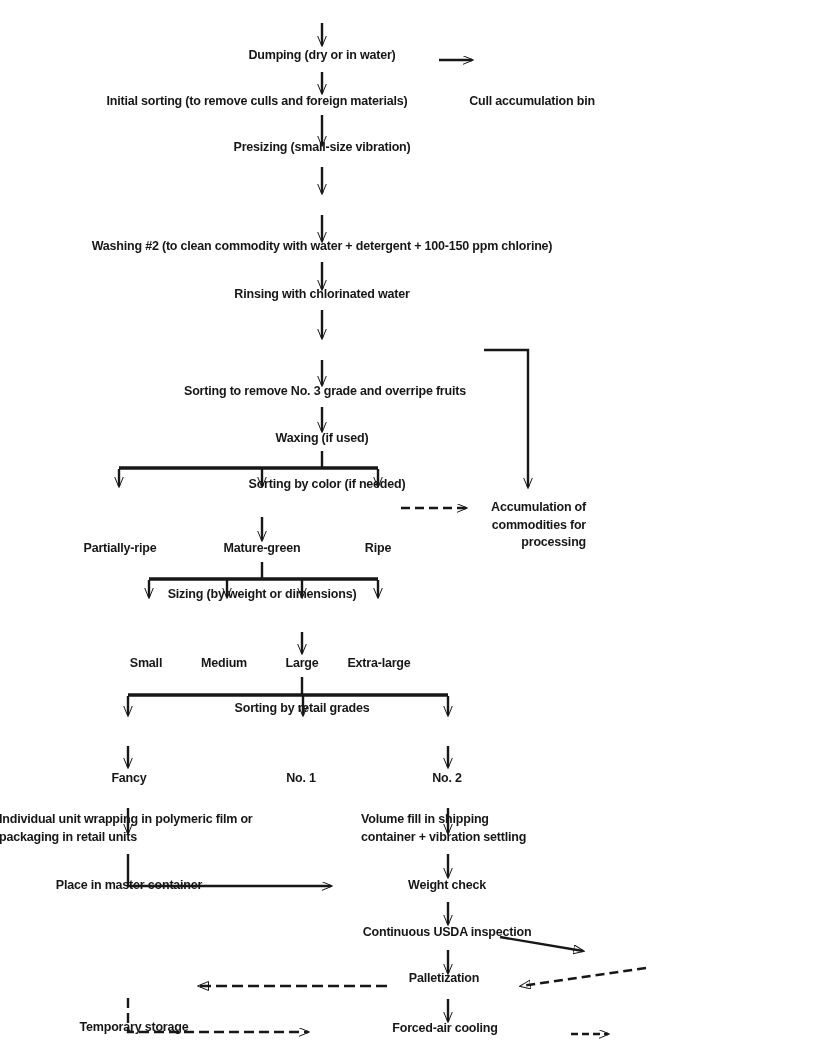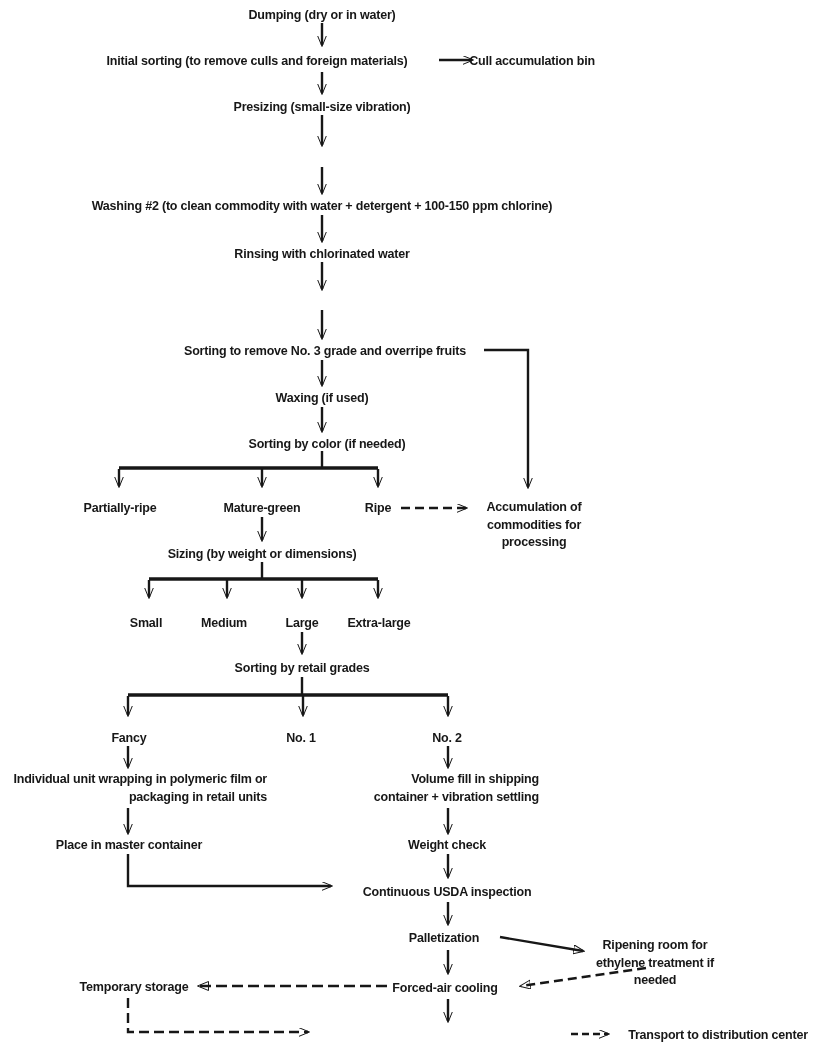--- a/index.html
+++ b/index.html
@@ -18,23 +18,23 @@
   .sw { stroke-width: 2.4; }
   .bw { stroke-width: 3.4; }
   .node {
     position: absolute;
     font-size: 12.5px;
     font-weight: 700;
     letter-spacing: -0.2px;
     line-height: 1.4;
     white-space: nowrap;
   }
-  .c { transform: translateX(-50%); }
-  .wrap { white-space: normal; text-align: right; }
-  .block { white-space: normal; text-align: center; }
+  .c { transform: translateX(-50%); margin-top: 40px; }
+  .wrap { white-space: normal; text-align: left; }
+  .block { white-space: normal; text-align: right; }
 </style>
 </head>
 <body>
 
 <div id="canvas">
 
   <svg id="wires" viewBox="0 0 825 1054">
     <defs>
       <marker id="ah" markerUnits="userSpaceOnUse" markerWidth="12" markerHeight="10" refX="9.5" refY="4.5" orient="auto">
         <path d="M0,0 L11,4.5 L0,9 Z" fill="#171717" stroke="none"></path>
@@ -124,19 +124,18 @@
   <div class="node c" style="left:447px; top:730px">No. 2</div>
 
   <div class="node c wrap" style="left:133px; top:771px; width:268px">Individual unit wrapping in polymeric film or packaging in retail units</div>
   <div class="node c wrap" style="left:450px; top:771px; width:178px">Volume fill in shipping container + vibration settling</div>
 
   <div class="node c" style="left:129px; top:837px">Place in master container</div>
   <div class="node c" style="left:447px; top:837px">Weight check</div>
   <div class="node c" style="left:447px; top:884px">Continuous USDA inspection</div>
   <div class="node c" style="left:444px; top:930px">Palletization</div>
 
-  <div class="node block" style="left:595px; top:937px; width:120px">Ripening room for ethylene treatment if needed</div>
 
   <div class="node c" style="left:445px; top:980px">Forced-air cooling</div>
   <div class="node c" style="left:134px; top:979px">Temporary storage</div>
   <div class="node c" style="left:718px; top:1027px">Transport to distribution center</div>
 
 </div>
 
 </body></html>

